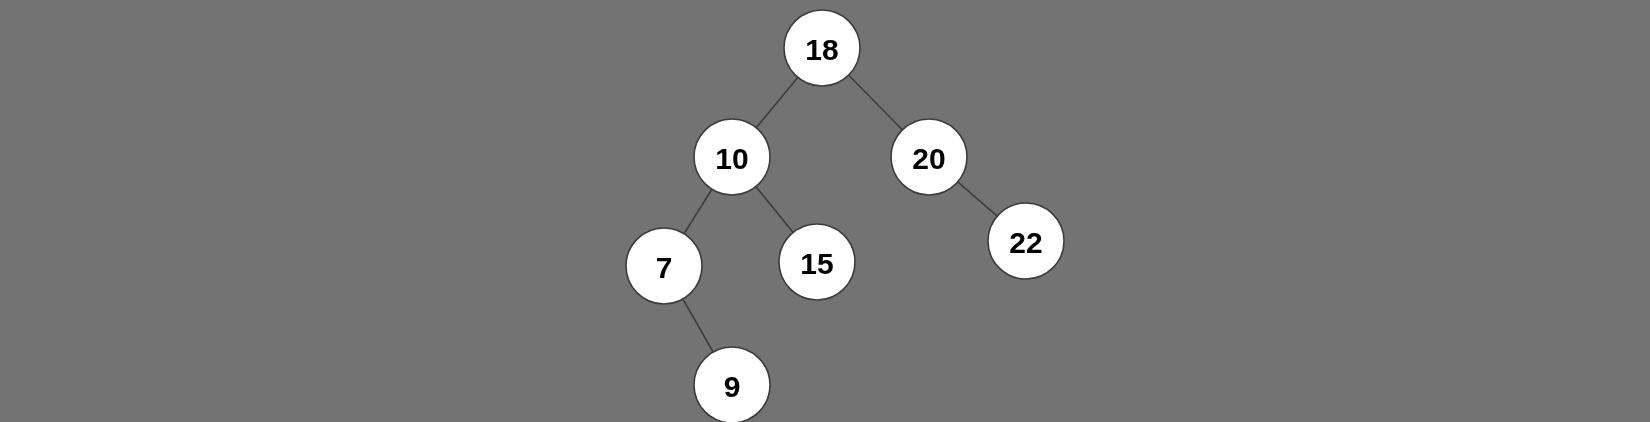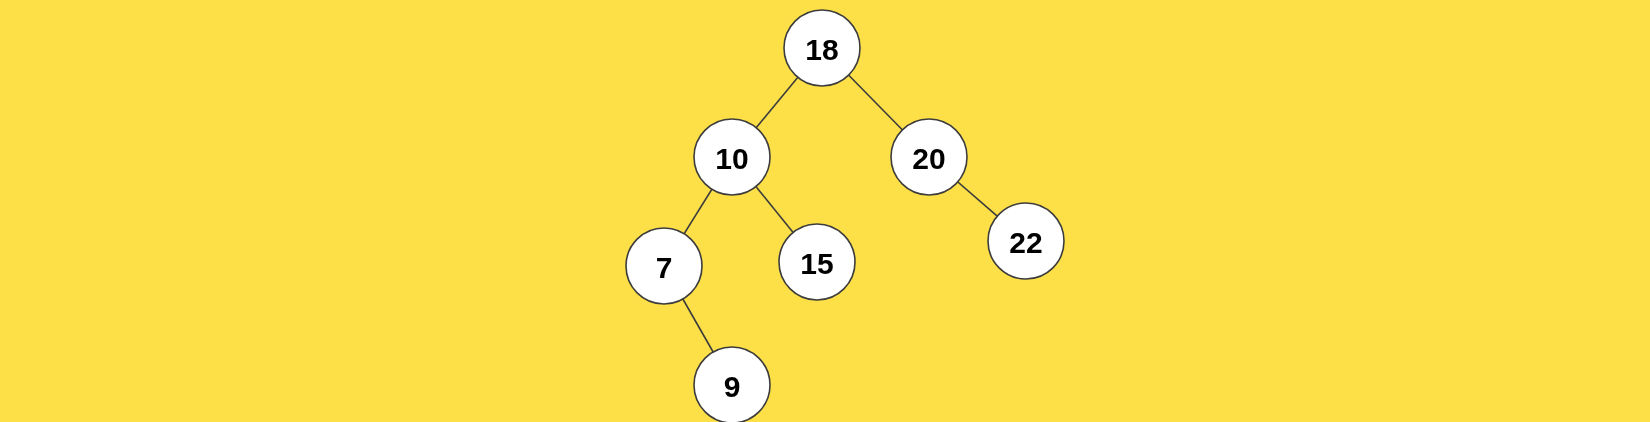--- a/index.html
+++ b/index.html
@@ -4,21 +4,21 @@
 <style>
   html, body {
     margin: 0;
     padding: 0;
     background: #ffffff;
   }
   #canvas {
     position: relative;
     width: 1650px;
     height: 422px;
-    background: #fde047;
+    background: #737373;
     overflow: hidden;
     font-family: "Liberation Sans", sans-serif;
   }
   svg { display: block; }
   .tree-edge {
     stroke-width: 1.6px;
     fill: none;
   }
   .tree-node-circle {
     stroke-width: 1.6px;

